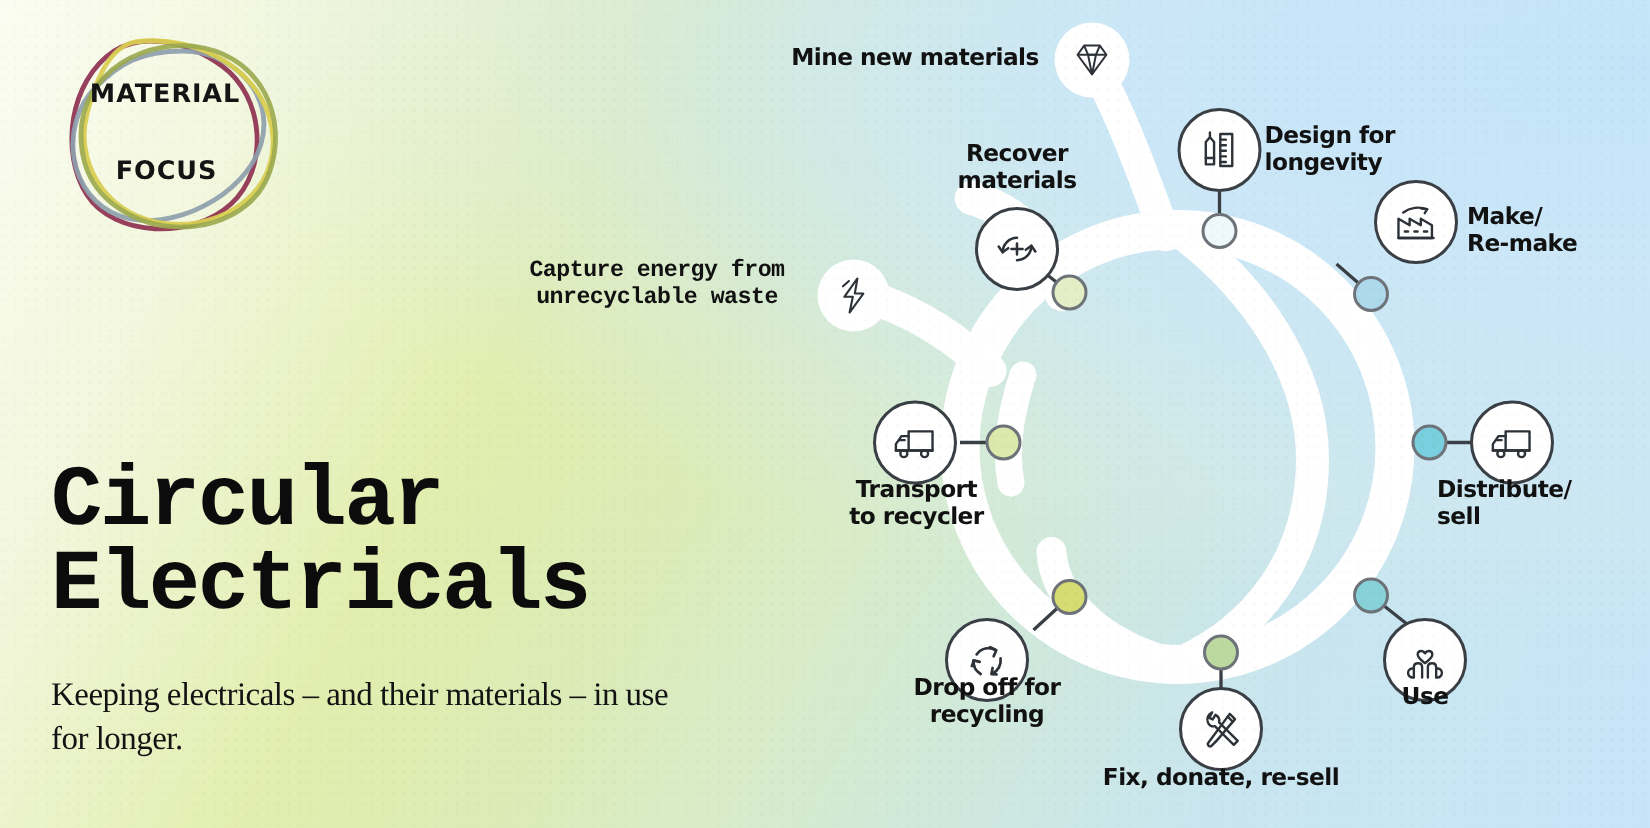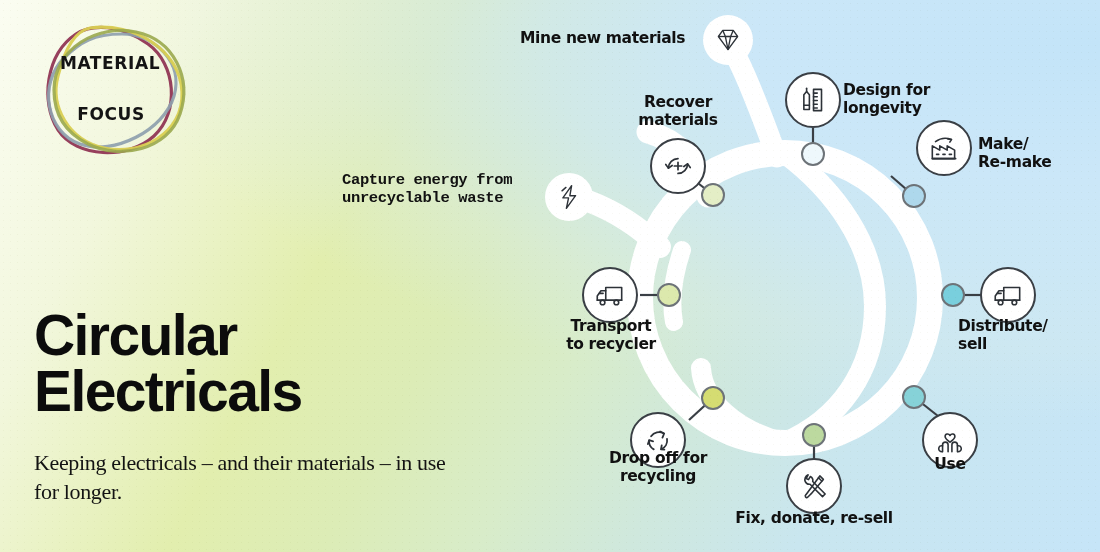--- a/index.html
+++ b/index.html
@@ -64,21 +64,21 @@
 
   
   #headline {
     position: absolute;
     left: 34px;
     top: 308px;
     width: 420px;
   }
   #headline h1 {
     margin: 0;
-    font-family: Liberation Sans, sans-serif;
+    font-family: Liberation Mono, monospace;
     font-weight: bold;
     font-size: 57px;
     line-height: 0.98;
     letter-spacing: -1.6px;
     color: #0c0c0c;
   }
   #headline p {
     margin: 28px 0 0 0;
     font-family: Liberation Serif, serif;
     font-weight: normal;
@@ -125,21 +125,21 @@
   .label {
     position: absolute;
     font-family: "DejaVu Sans", sans-serif;
     font-weight: bold;
     font-size: 15.5px;
     line-height: 1.16;
     letter-spacing: -0.35px;
     color: #111111;
     white-space: pre-line;
   }
-  .label.r { text-align: left; }
+  .label.r { text-align: center; }
   .label.c { text-align: center; }
   .label.l { text-align: left; }
 </style>
 </head>
 <body>
 
 <div id="stage">
 
   <div id="logo">
     <svg viewBox="0 0 172 150" width="172" height="150">

